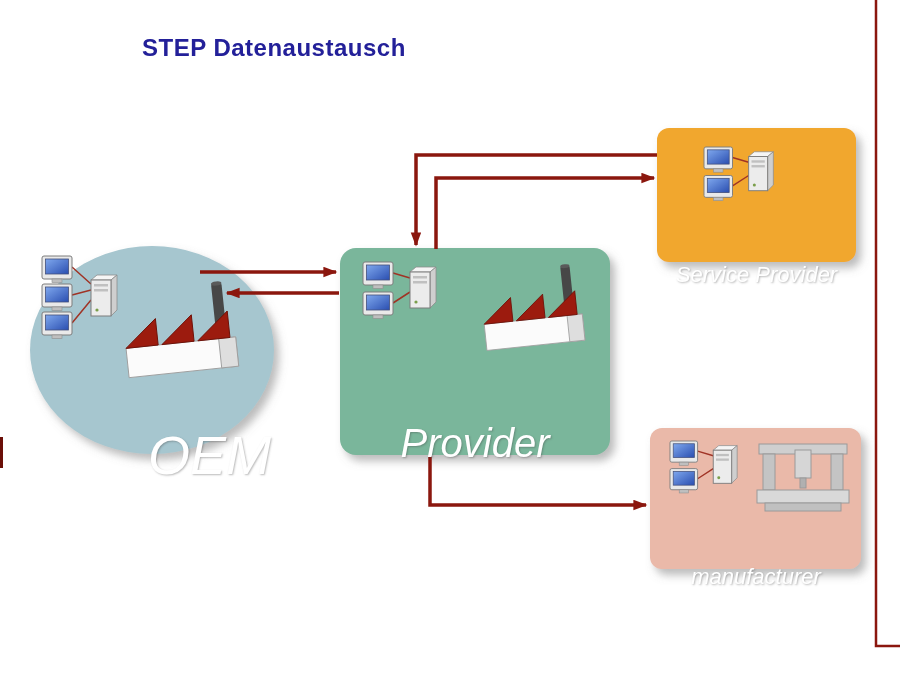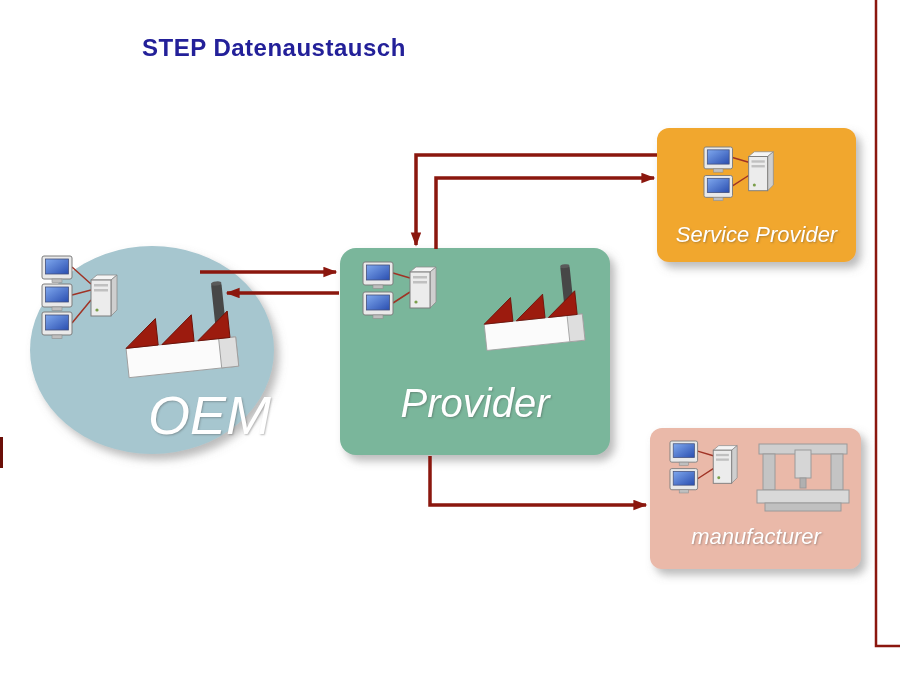--- a/index.html
+++ b/index.html
@@ -11,20 +11,21 @@
   .title {
     position:absolute; left:118px; top:34px;
     font-size:24px; font-weight:bold; color:#232099; letter-spacing:0.5px;
     white-space:nowrap;
     margin-left:24px;
   }
   .label {
     position:absolute; color:#ffffff; font-style:italic; text-align:center;
     text-shadow:1px 1px 2px rgba(60,60,60,0.35); pointer-events:none;
     white-space:nowrap;
+    margin-top:40px;
   }
   .label-oem          { left:148px; top:384px; width:120px; font-size:54px; }
   .label-supplier     { left:340px; top:381px; width:270px; font-size:40px; }
   .label-service      { left:657px; top:222px; width:199px; font-size:22px; }
   .label-manufacturer { left:650px; top:524px; width:212px; font-size:22px; }
 </style>
 </head>
 <body>
 
 <div class="stage">

